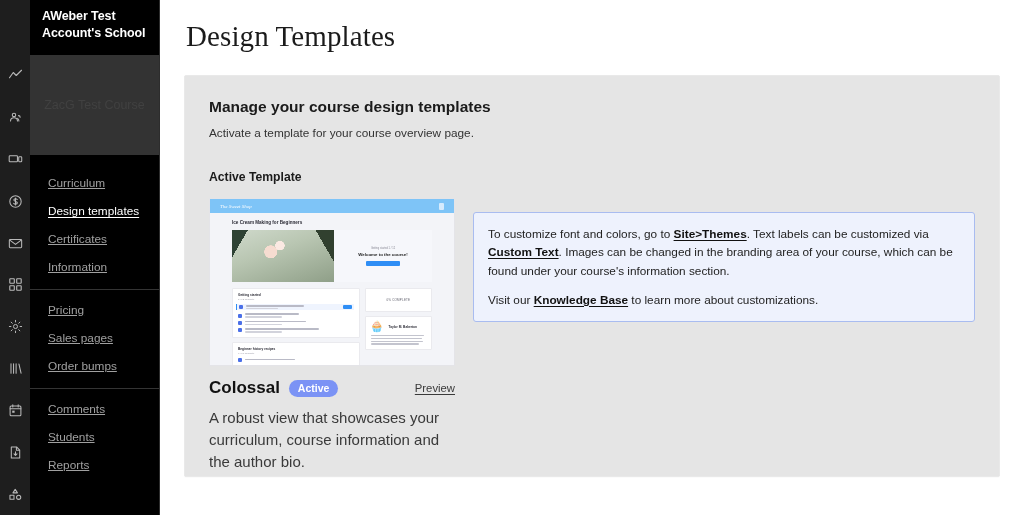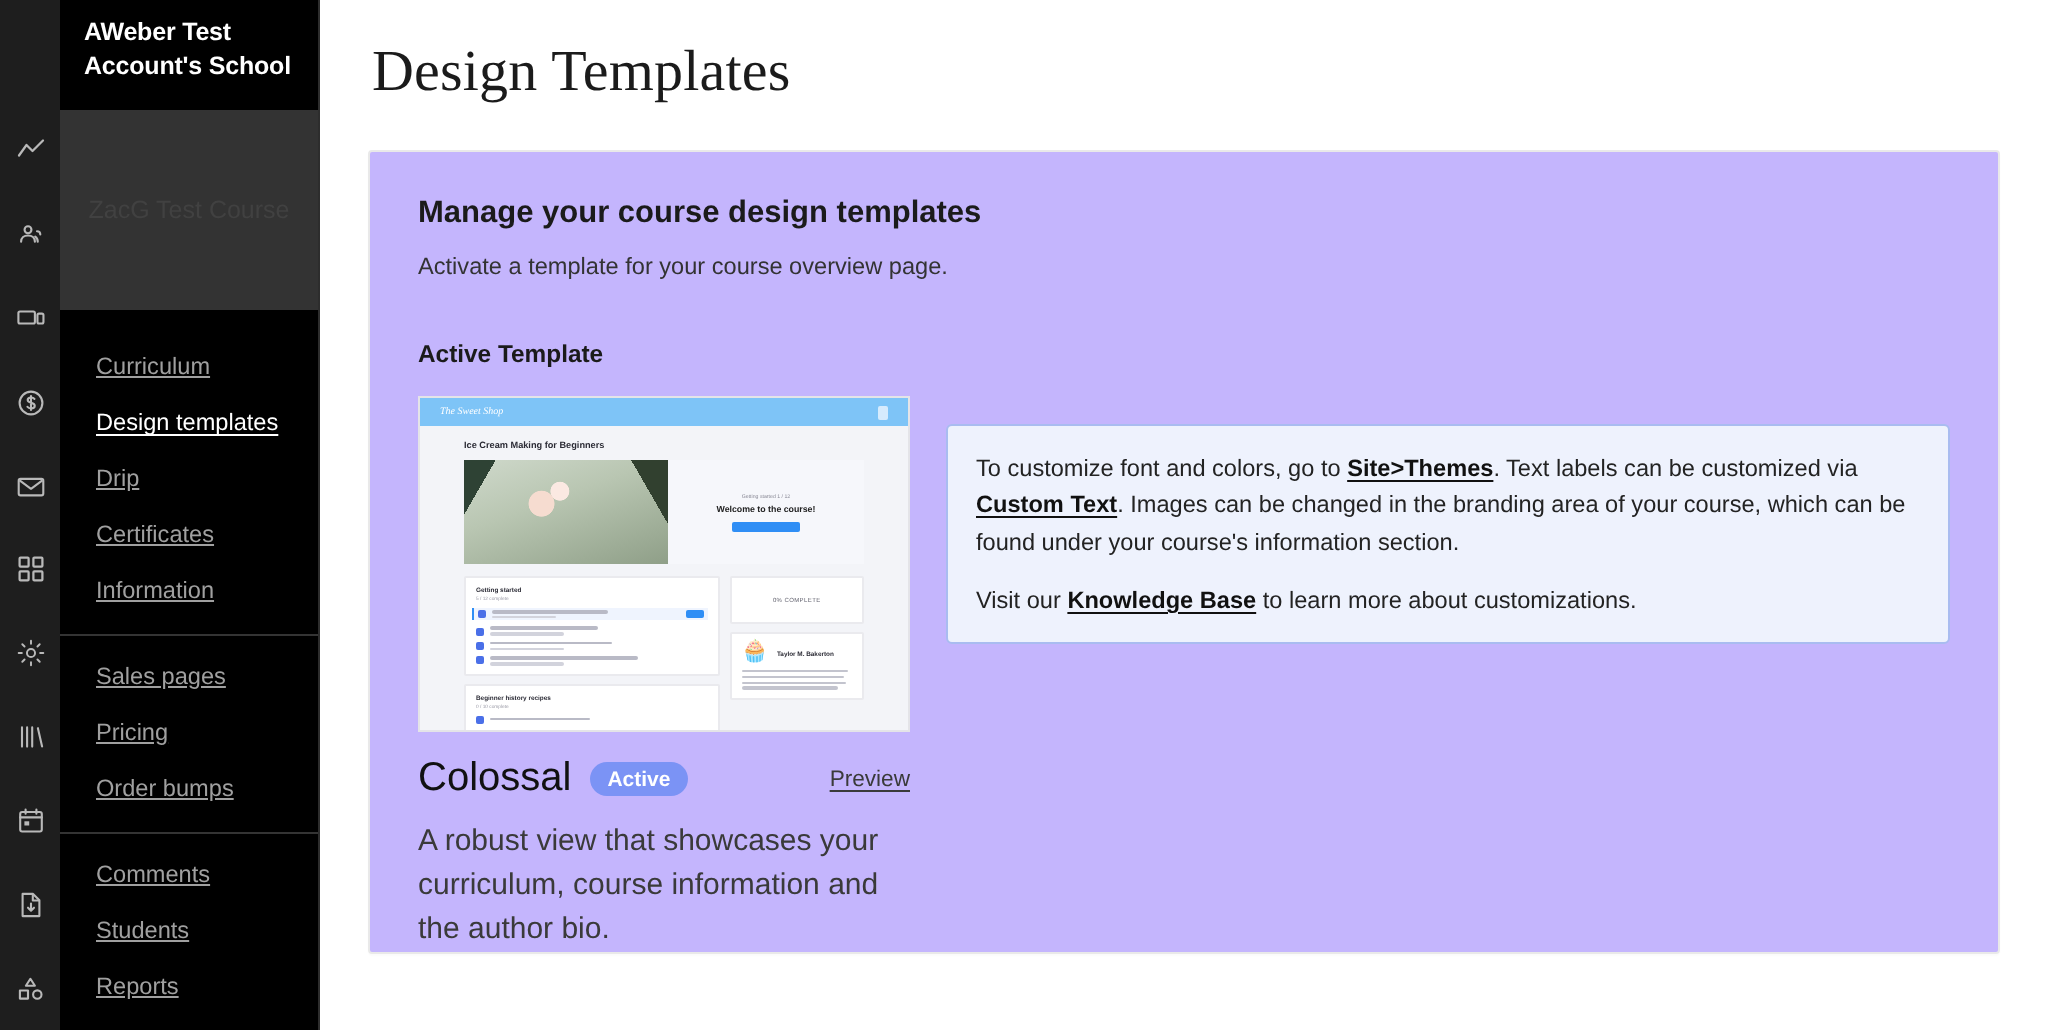--- a/index.html
+++ b/index.html
@@ -76,21 +76,21 @@
     font-family: "Liberation Serif", serif;
     font-size: 29px;
     font-weight: normal;
     color: #1b1b1b;
     letter-spacing: 0.1px;
     margin: 6px 0 22px 2px;
   }
   .card {
     border: 1px solid #e9e9e9;
     border-radius: 2px;
-    background: #c4b5fd;
+    background: #e5e5e5;
     height: 402px;
     padding: 22px 24px;
     box-shadow: 0 1px 1px rgba(0,0,0,0.02);
   }
   .card-title {
     font-size: 15.5px; font-weight: bold; color: #1b1b1b;
     margin-bottom: 10px;
   }
   .card-sub { font-size: 11.8px; color: #333; }
   .section-label {
@@ -160,21 +160,21 @@
   .t-authorname { font-size: 3.2px; font-weight: bold; color: #2b2b35; }
   .t-para { margin-top: 3px; }
   .t-para div { height: 1.4px; background: #c3c4ce; border-radius: 1px; margin-top: 1.4px; }
 
   
   .meta-head {
     display: flex; align-items: center; justify-content: space-between;
     margin-top: 12px;
   }
   .meta-left { display: flex; align-items: center; gap: 9px; }
-  .tmpl-name { font-size: 20px; font-weight: normal; color: #111; }
+  .tmpl-name { font-size: 17px; font-weight: bold; color: #111; }
   .badge {
     background: #7b93f5; color: #ffffff;
     font-size: 10.5px; font-weight: bold;
     padding: 2.5px 9px; border-radius: 10px;
   }
   .preview-link {
     font-size: 11.3px; color: #3a3a3a;
     text-underline-offset: 2px;
   }
   .tmpl-desc {
@@ -274,27 +274,26 @@
     </div>
   </nav>
 
   <aside class="sidebar">
     <div class="brand">AWeber Test Account's School</div>
     <div class="course-header">ZacG Test Course</div>
     <div class="menu">
         <div class="menu-group">
           <a class="menu-item" href="#">Curriculum</a>
           <a class="menu-item active" href="#">Design templates</a>
-          <a class="menu-item" href="#">Drip</a>
           <a class="menu-item" href="#">Certificates</a>
           <a class="menu-item" href="#">Information</a>
         </div>
         <div class="menu-group">
+          <a class="menu-item" href="#">Pricing</a>
           <a class="menu-item" href="#">Sales pages</a>
-          <a class="menu-item" href="#">Pricing</a>
           <a class="menu-item" href="#">Order bumps</a>
         </div>
         <div class="menu-group">
           <a class="menu-item" href="#">Comments</a>
           <a class="menu-item" href="#">Students</a>
           <a class="menu-item" href="#">Reports</a>
         </div>
       </div>
   </aside>
 

